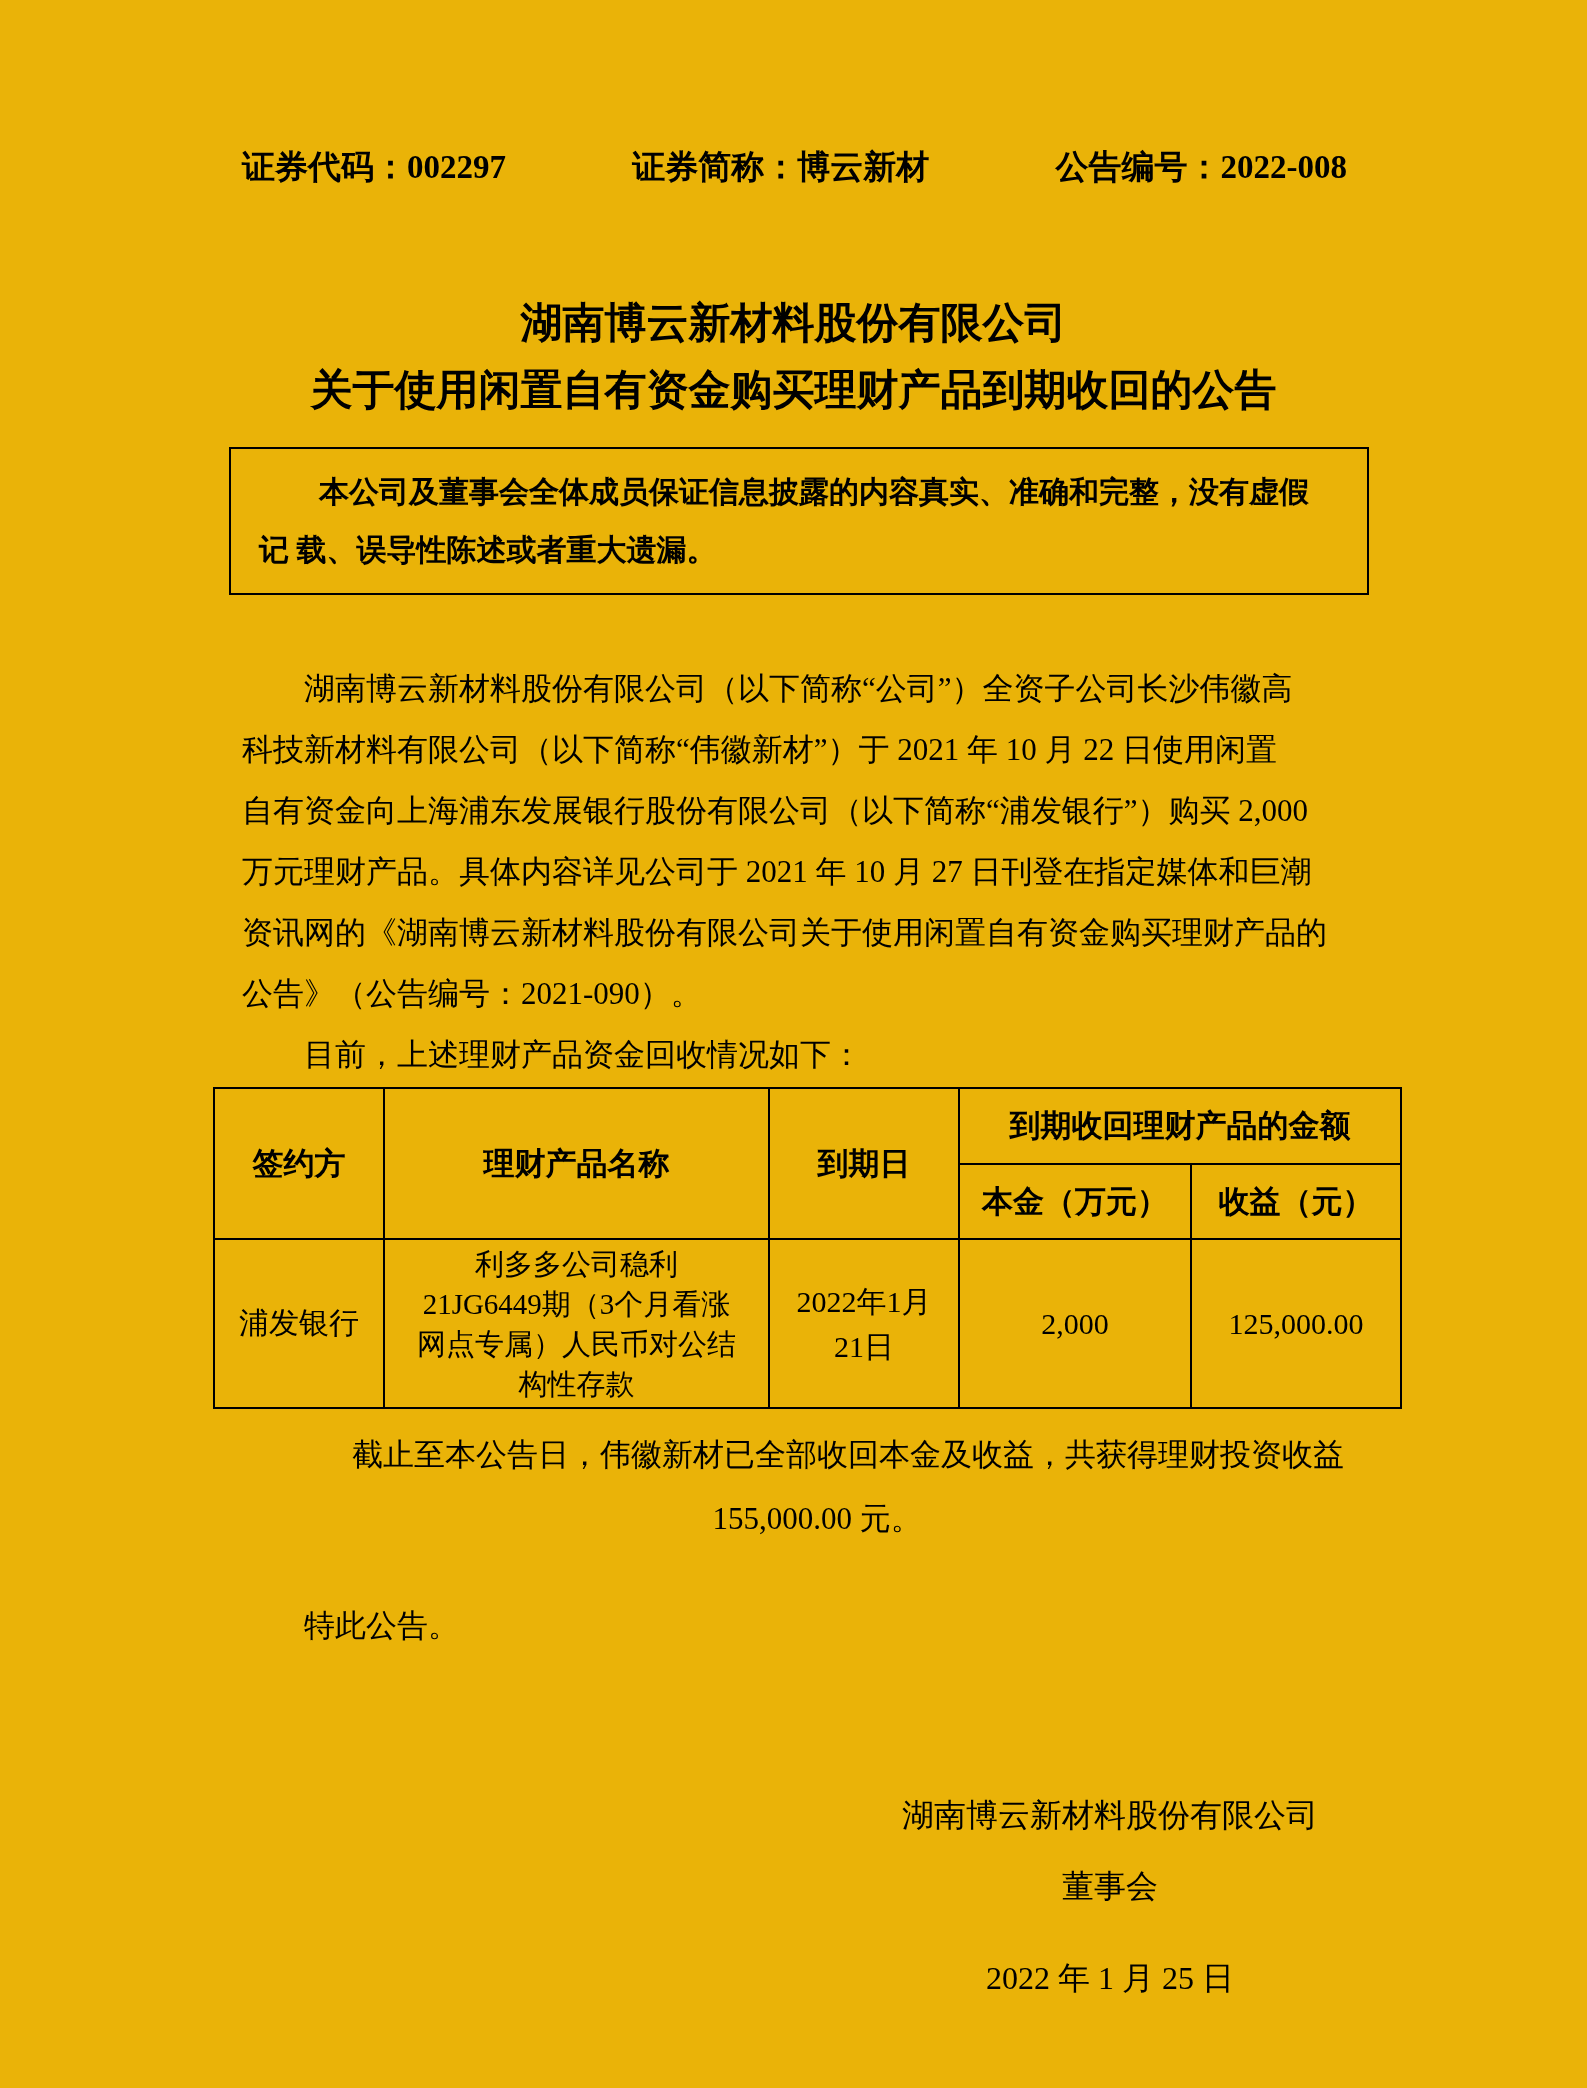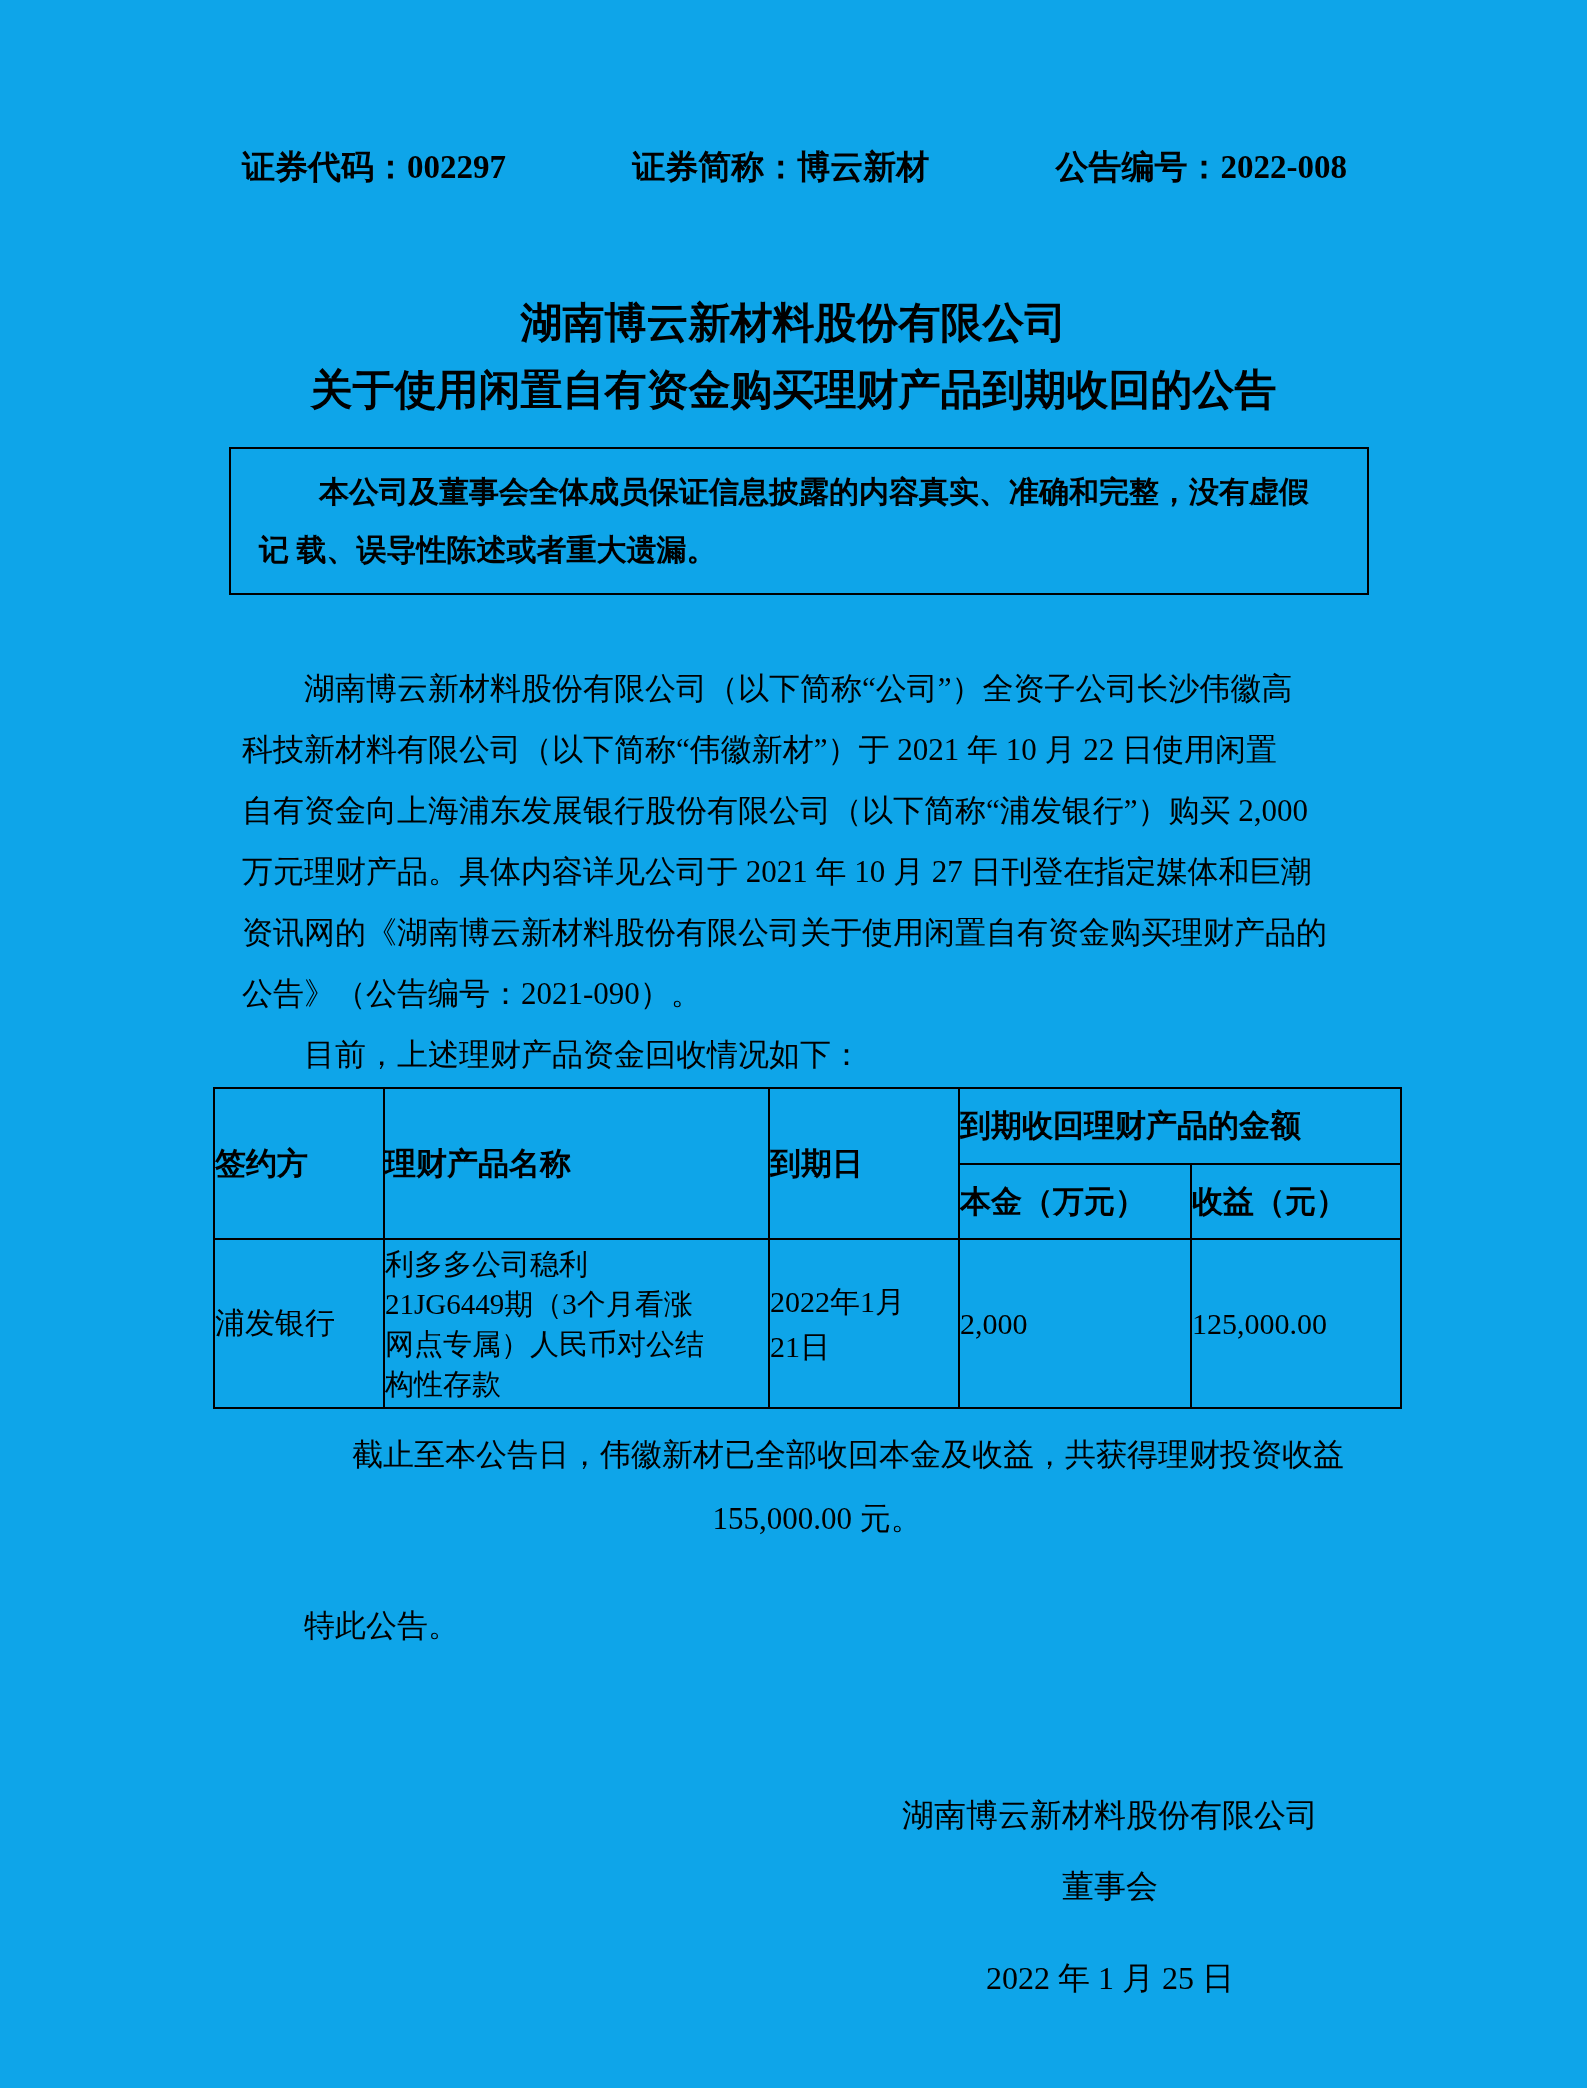--- a/index.html
+++ b/index.html
@@ -4,21 +4,21 @@
 <style>
   html, body {
     margin: 0;
     padding: 0;
     background: #ffffff;
   }
   .page {
     position: relative;
     width: 1587px;
     height: 2088px;
-    background: #0ea5e9;
+    background: #eab308;
     color: #000000;
     font-family: "Liberation Serif", "DejaVu Serif", serif;
     overflow: hidden;
   }
   .doc-header {
     position: absolute;
     top: 143px;
     left: 242px;
     right: 240px;
     display: flex;
@@ -80,20 +80,21 @@
     position: absolute;
     top: 1087px;
     left: 213px;
     width: 1187px;
     border-collapse: collapse;
     table-layout: fixed;
     font-size: 31px;
   }
   .fin-table td {
     border: 2px solid #000000;
+    text-align: center;
     vertical-align: middle;
     padding: 0;
     overflow: hidden;
   }
   .fin-table .hdr {
     font-weight: bold;
     font-size: 31px;
   }
   .row-group-hdr { height: 76px; }
   .row-sub-hdr  { height: 75px; }

